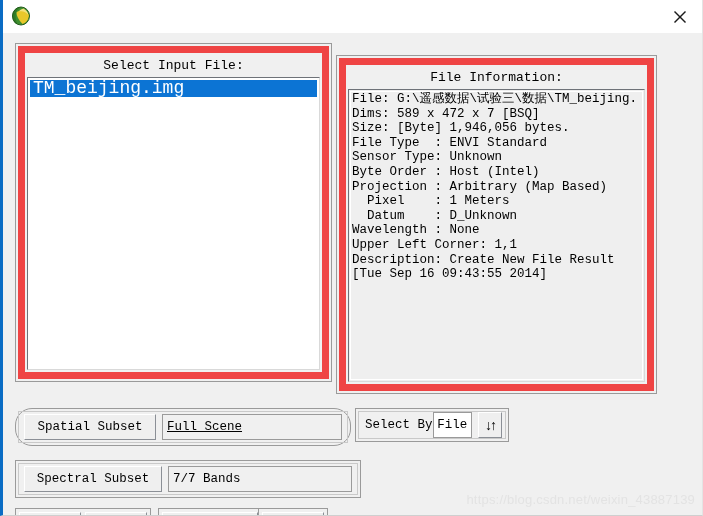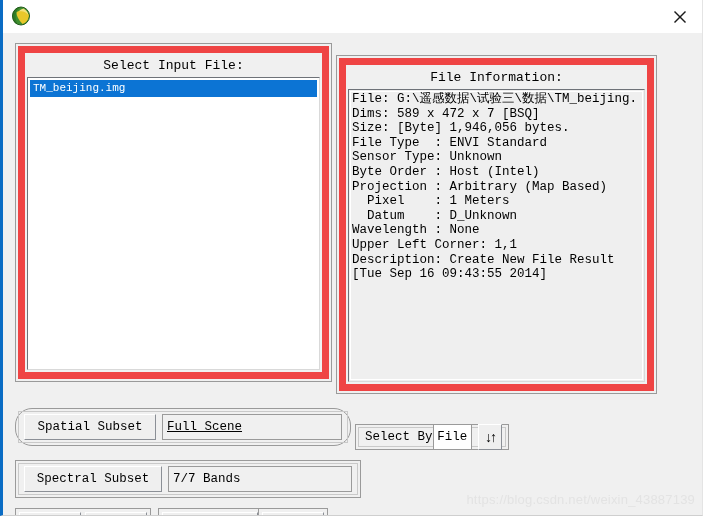--- a/index.html
+++ b/index.html
@@ -130,21 +130,21 @@
   }
   .file-row {
     position: absolute;
     left: 2px;
     right: 2px;
     top: 2px;
     height: 17px;
     background: #0c74d4;
     color: #ffffff;
     font-family: "Liberation Mono", monospace;
-    font-size: 11px;
+    font-size: 18px;
     line-height: 17px;
     padding-left: 3px;
     box-sizing: border-box;
     white-space: nowrap;
     cursor: default;
   }
 
   
   #right-panel {
     left: 333px;
@@ -232,21 +232,21 @@
     align-items: center;
     padding-left: 4px;
     white-space: nowrap;
     cursor: text;
   }
 
   #spatial-row { left: 12px; top: 375px; width: 336px; height: 38px; border-radius: 17px; }
   #spatial-btn { width: 132px; height: 26px; margin-left: 2px; }
   #spatial-value { flex: 1; height: 26px; margin-left: 6px; margin-right: 2px; text-decoration: underline; }
 
-  #selectby-row { left: 352px; top: 391px; width: 154px; height: 26px; }
+  #selectby-row { left: 352px; top: 375px; width: 154px; height: 34px; }
   #selectby-label {
     font-family: "Liberation Mono", monospace;
     font-size: 12.5px;
     color: #000;
     white-space: nowrap;
     margin-left: 3px;
     user-select: none;
   }
   #selectby-value {
     width: 40px;

